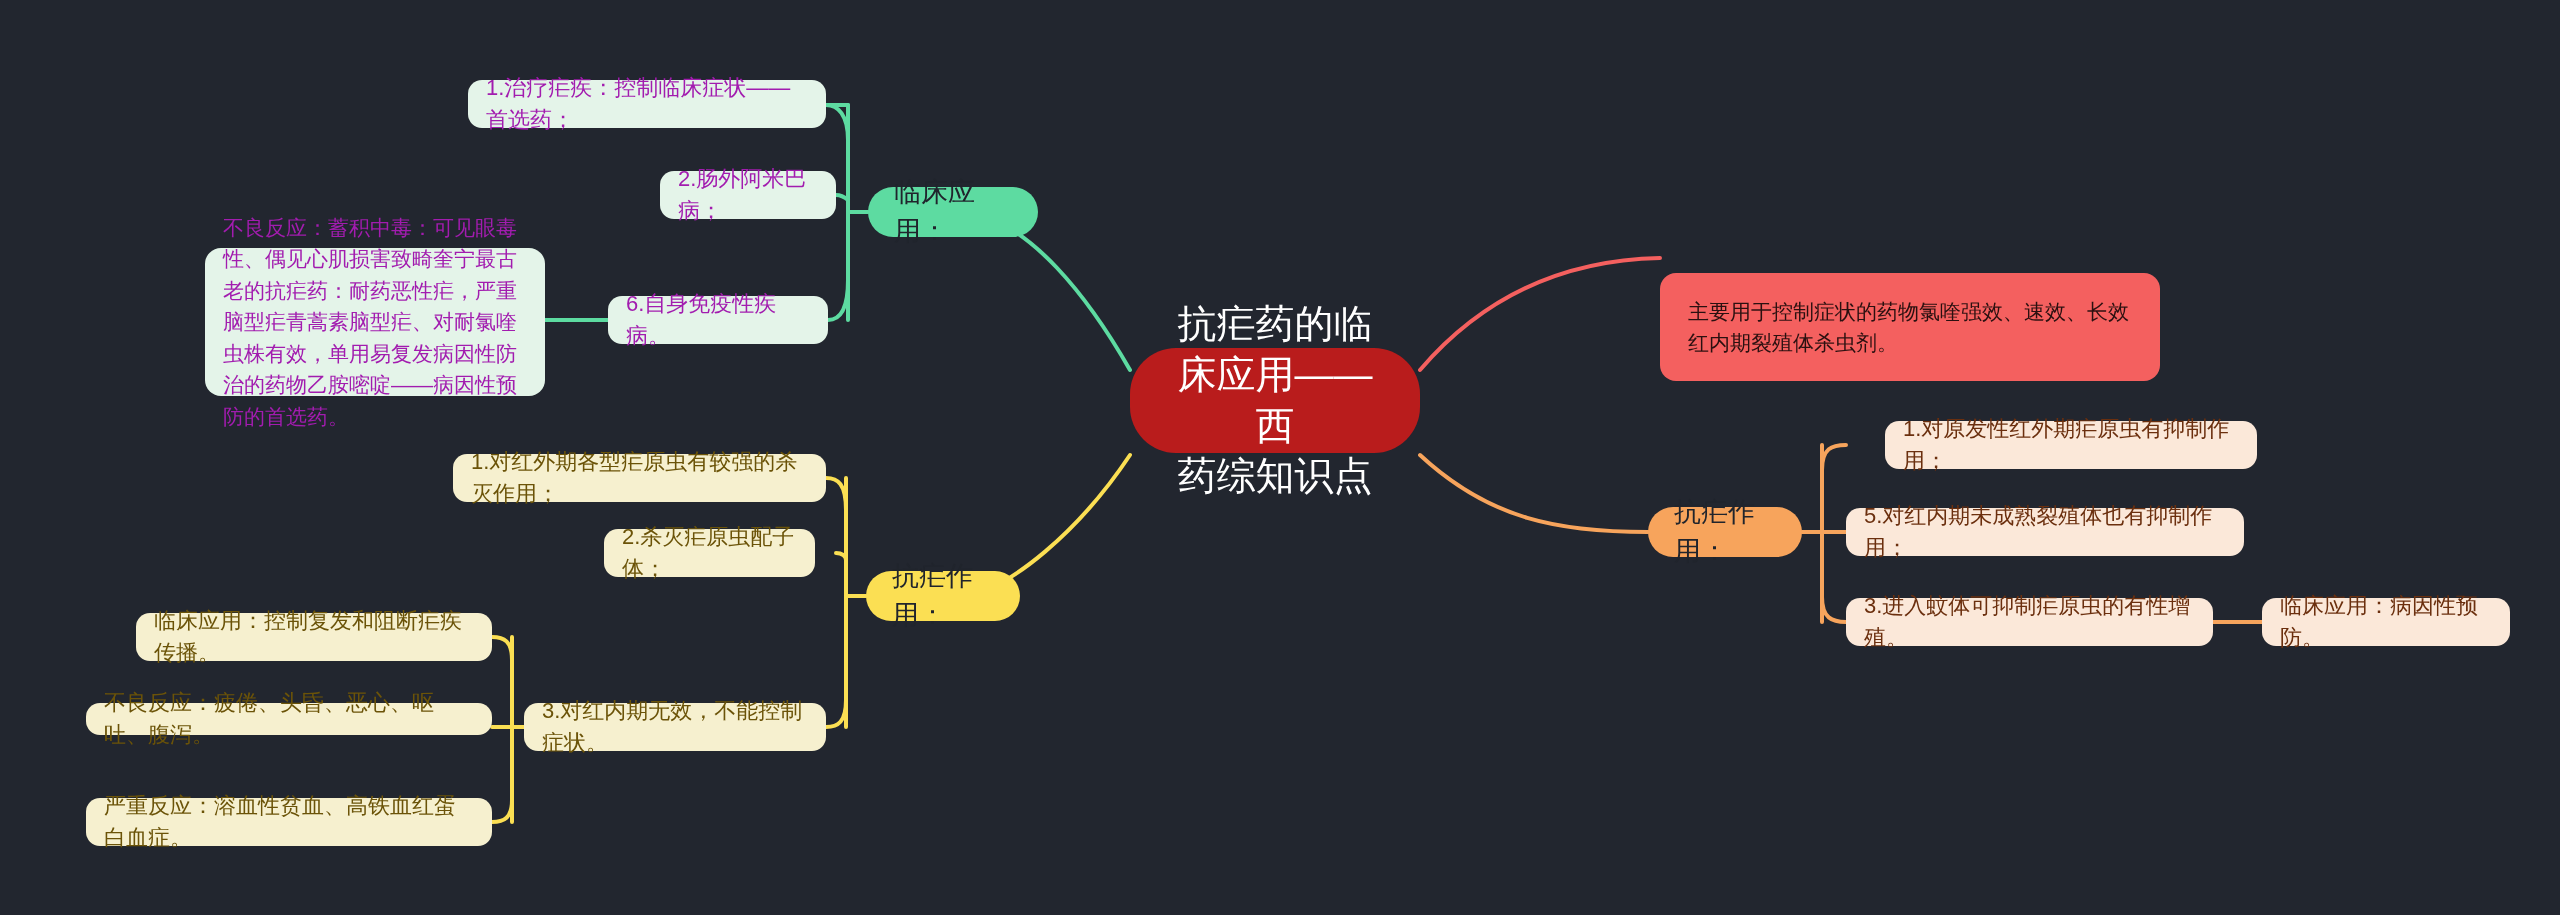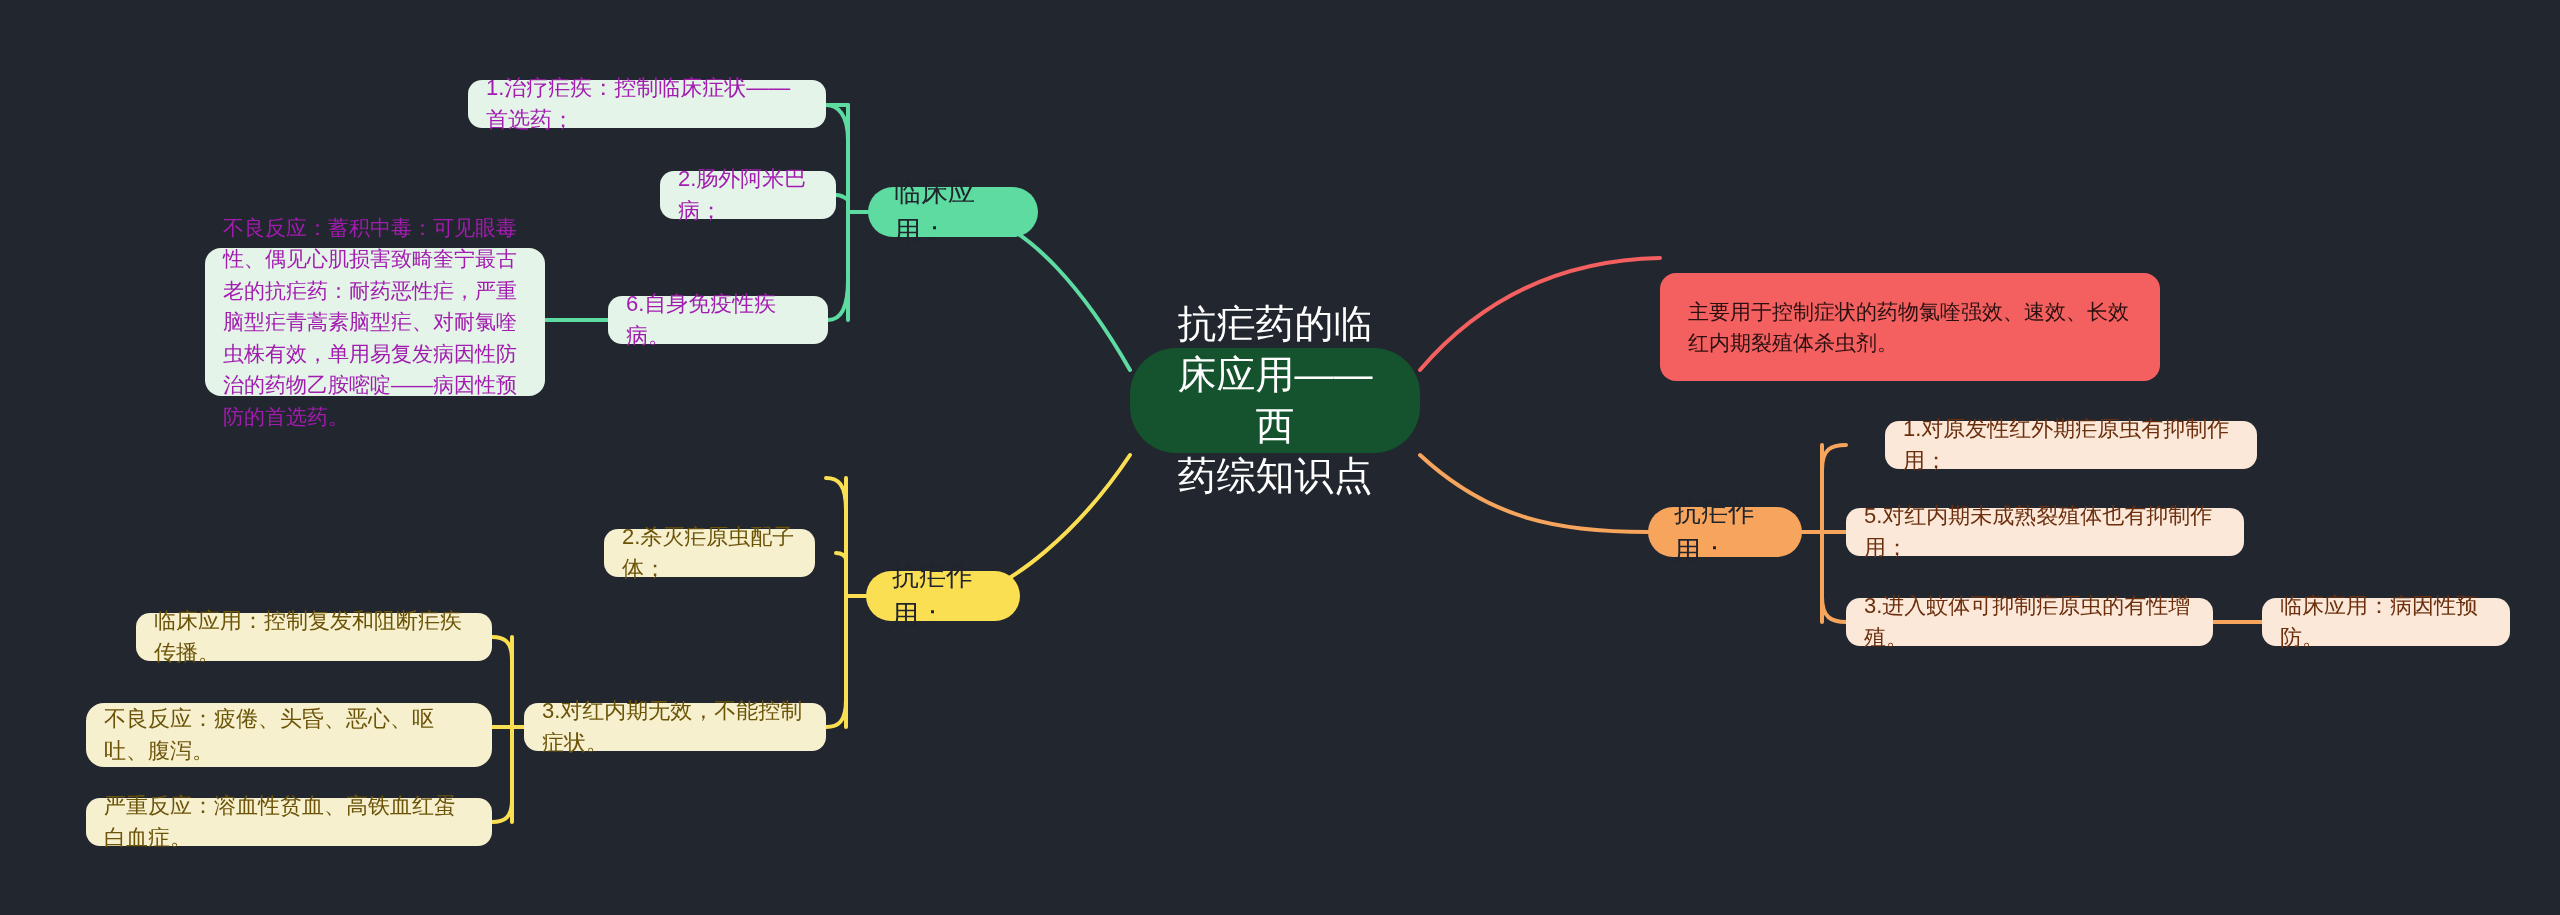--- a/index.html
+++ b/index.html
@@ -31,21 +31,21 @@
   .node {
     position: absolute;
     box-sizing: border-box;
     display: flex;
     align-items: center;
     white-space: pre-wrap;
     line-height: 1.45;
   }
   
   .root {
-    background: #14532d;
+    background: #b91c1c;
     color: #ffffff;
     border-radius: 46px;
     font-size: 39px;
     padding: 18px 34px;
     justify-content: center;
     text-align: center;
     line-height: 1.3;
   }
   
   .pill {
@@ -165,34 +165,37 @@
   </div>
 
   <div class="node leaf orange" style="left:2262px; top:598px; width:248px; height:48px;">
     <span>临床应用：病因性预防。</span>
   </div>
 
   <div class="node pill yellow" style="left:866px; top:571px; width:154px; height:50px;">
     <span>抗疟作用：</span>
   </div>
 
+  <div class="node leaf yellow" style="left:453px; top:454px; width:373px; height:48px;">
+    <span>1.对红外期各型疟原虫有较强的杀灭作用；</span>
+  </div>
 
   <div class="node leaf yellow" style="left:604px; top:529px; width:211px; height:48px;">
     <span>2.杀灭疟原虫配子体；</span>
   </div>
 
   <div class="node leaf yellow" style="left:524px; top:703px; width:302px; height:48px;">
     <span>3.对红内期无效，不能控制症状。</span>
   </div>
 
   <div class="node leaf yellow" style="left:136px; top:613px; width:356px; height:48px;">
     <span>临床应用：控制复发和阻断疟疾传播。</span>
   </div>
 
-  <div class="node leaf yellow" style="left:86px; top:703px; width:406px; height:64px;border-radius:18px;">
+  <div class="node leaf yellow" style="left:86px; top:703px; width:406px; height:32px;">
     <span>不良反应：疲倦、头昏、恶心、呕吐、腹泻。</span>
   </div>
 
   <div class="node leaf yellow" style="left:86px; top:798px; width:406px; height:48px;">
     <span>严重反应：溶血性贫血、高铁血红蛋白血症。</span>
   </div>
 
 </div>
 
 </body></html>

